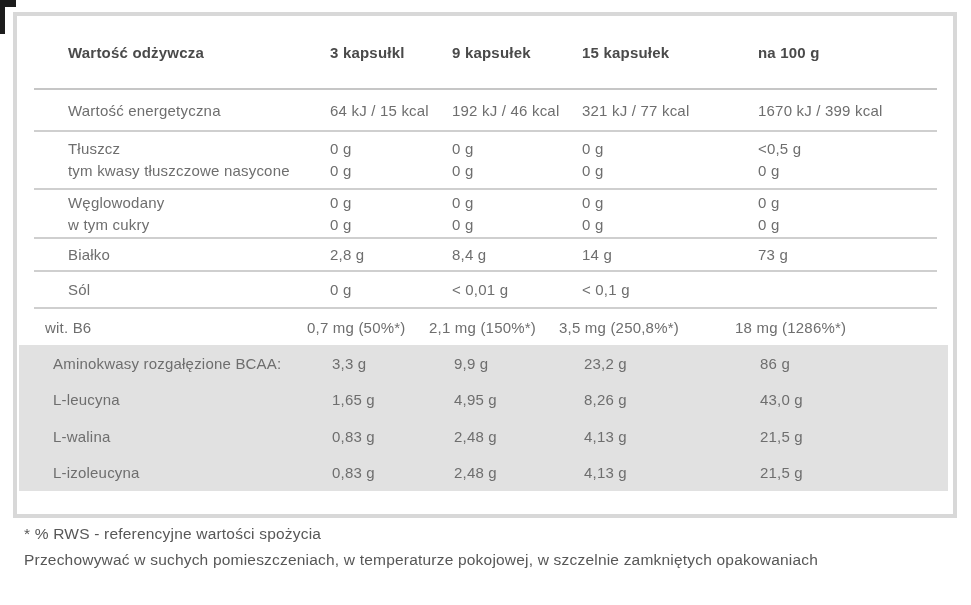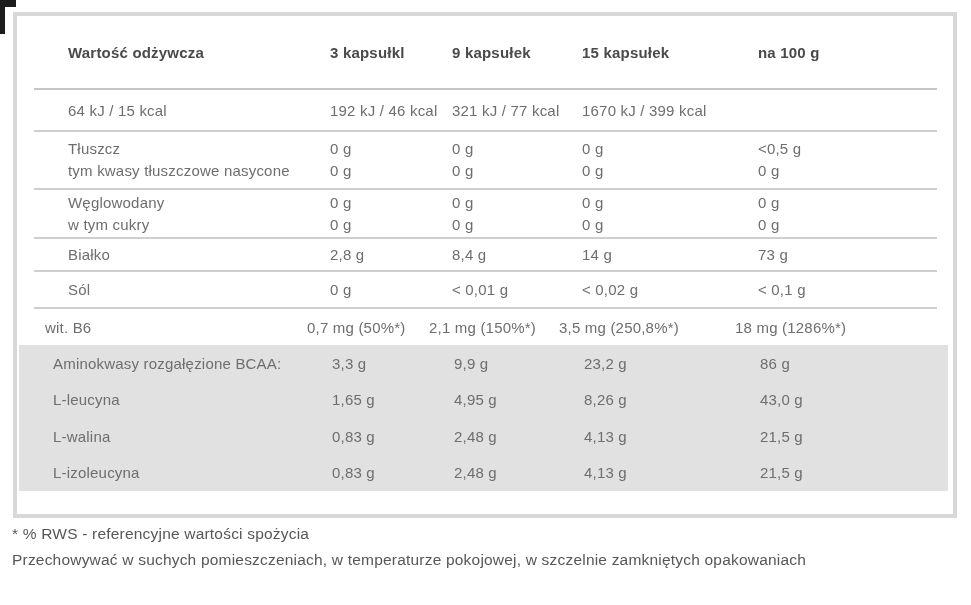--- a/index.html
+++ b/index.html
@@ -27,21 +27,21 @@
   .r-two .cell{display:flex;flex-direction:column;justify-content:flex-end;}
   .r-carb{height:47px;}
   .r-bialko{height:31px;}
   .r-sol{height:35px;}
   .r-witb6{height:36px;padding-left:28px;}
 
   .bcaa-section{margin-left:2px;margin-right:5px;height:146px;background:#e1e1e1;
     display:flex;flex-direction:column;}
   .bcaa-section .trow{flex:1;padding-left:34px;grid-template-columns:279px 122px 130px 176px 1fr;}
 
-  .footnotes{position:absolute;left:12px;top:521px;color:#575757;font-size:15.5px;
+  .footnotes{position:absolute;left:24px;top:521px;color:#575757;font-size:15.5px;
     letter-spacing:.2px;}
   .footnotes .fline{line-height:26px;white-space:nowrap;}
 </style>
 </head>
 <body>
 
 <div class="page">
 
   <div class="corner-mark"></div>
 
@@ -51,20 +51,21 @@
       <span class="cell">Wartość odżywcza</span>
       <span class="cell">3 kapsułkl</span>
       <span class="cell">9 kapsułek</span>
       <span class="cell">15 kapsułek</span>
       <span class="cell">na 100 g</span>
     </div>
 
     <div class="sep hdr"></div>
 
     <div class="trow r-energy">
+      <span class="cell">Wartość energetyczna</span>
       <span class="cell">64 kJ / 15 kcal</span>
       <span class="cell">192 kJ / 46 kcal</span>
       <span class="cell">321 kJ / 77 kcal</span>
       <span class="cell">1670 kJ / 399 kcal</span>
     </div>
 
     <div class="sep"></div>
 
     <div class="trow r-two">
       <span class="cell">
@@ -123,21 +124,20 @@
       <span class="cell">14 g</span>
       <span class="cell">73 g</span>
     </div>
 
     <div class="sep"></div>
 
     <div class="trow r-sol">
       <span class="cell">Sól</span>
       <span class="cell">0 g</span>
       <span class="cell">&lt; 0,01 g</span>
-      <span class="cell">&lt; 0,02 g</span>
       <span class="cell">&lt; 0,1 g</span>
     </div>
 
     <div class="sep"></div>
 
     <div class="trow r-witb6">
       <span class="cell">wit. B6</span>
       <span class="cell">0,7 mg (50%*)</span>
       <span class="cell">2,1 mg (150%*)</span>
       <span class="cell">3,5 mg (250,8%*)</span>

